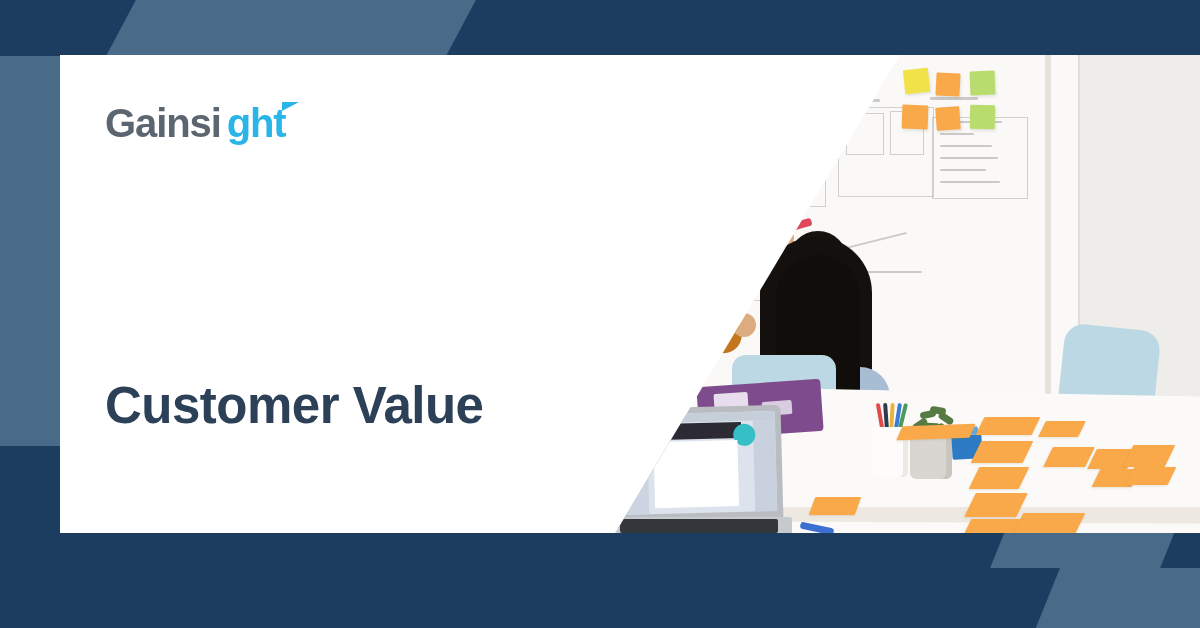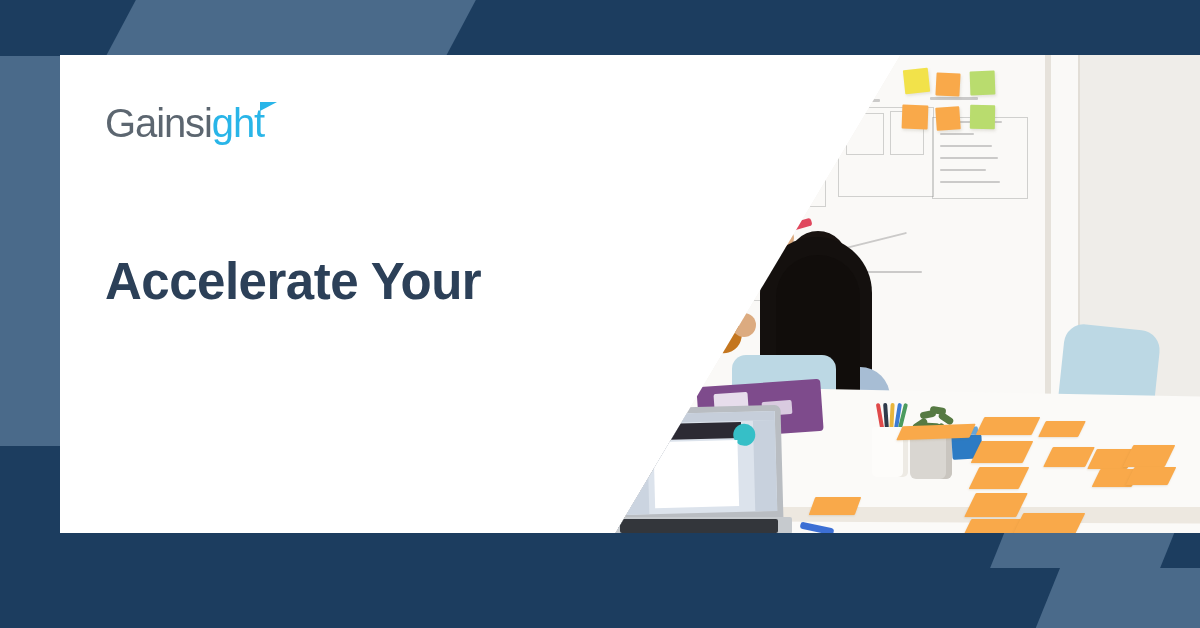--- a/index.html
+++ b/index.html
@@ -217,22 +217,23 @@
         background:#AFCFDE; border-radius:16px; transform:rotate(-18deg); }
   .ch3-back { left:630px; top:352px; width:78px; height:92px;
         background:#C2DBE7; border-radius:18px; transform:rotate(10deg); }
   .ch-leg   { left:646px; top:430px; width:7px; height:26px;
         background:#C19A6B; transform:rotate(7deg); }
 
   
   #logo {
     position:absolute; left:45px; top:48px;
     display:flex; align-items:center;
-    font-size:40px; font-weight:400; letter-spacing:-1.1px;
+    font-size:40px; font-weight:700; letter-spacing:-1.1px;
     line-height:1;
+    gap:6px;
   }
   #logo .g-dark { color:#5C6670; }
   #logo .g-cyan { color:#29B5E8; position:relative; }
   #logo .swoosh {
     position:absolute; right:-13px; top:-1px;
     width:0; height:0;
     border-left:17px solid #29B5E8;
     border-bottom:9px solid transparent;
   }
 
@@ -391,18 +392,19 @@
 
     <div id="logo">
       <span class="g-dark">Gainsi</span>
       <span class="g-cyan">
         <span>ght</span>
         <span class="swoosh"></span>
       </span>
     </div>
 
     <h1 id="headline">
-      <span>Accelerate Your</span><br>
       <br>
+      <br>
+      <span>Customer Value</span>
     </h1>
 
   </div>
 </div>
 
 </body></html>

